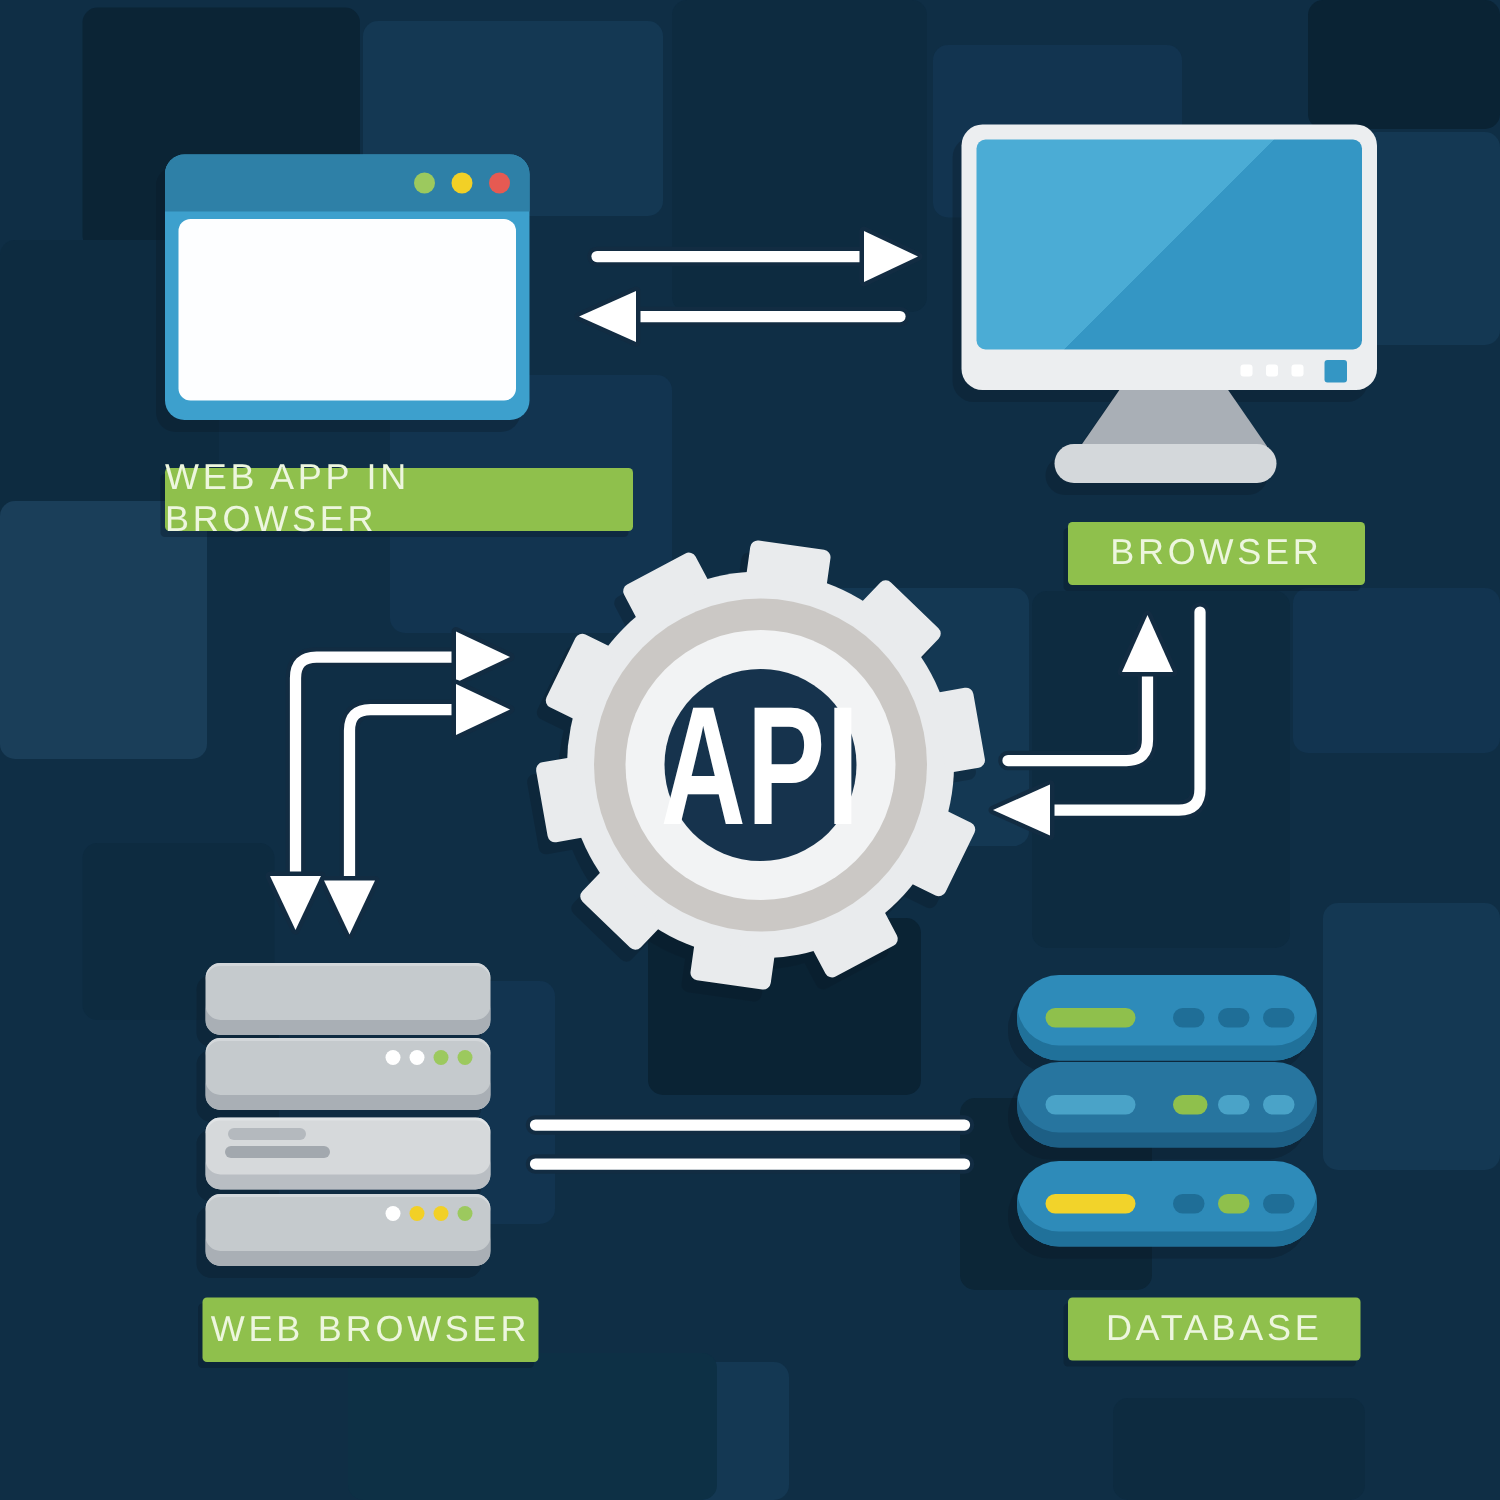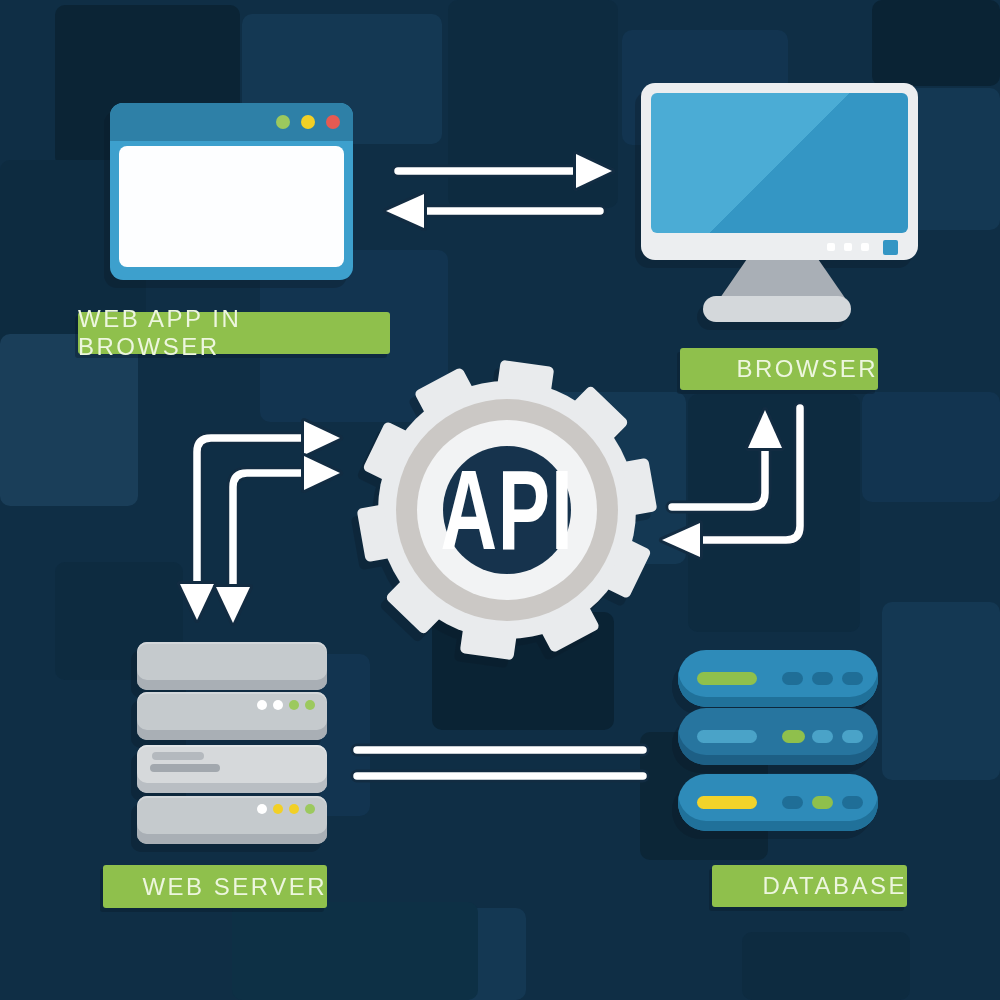--- a/index.html
+++ b/index.html
@@ -5,24 +5,25 @@
   html,body{margin:0;padding:0;}
   #stage{
     position:relative;width:1000px;height:1000px;overflow:hidden;
     background:#0f2e45;
     font-family:"Liberation Sans",sans-serif;
   }
   .tile{position:absolute;border-radius:10px;}
 
   
   .label{
-    position:absolute;display:flex;align-items:center;justify-content:flex-end;
+    position:absolute;display:flex;align-items:center;justify-content:center;
     background:#8fc04c;color:#edf6de;border-radius:3px;
     font-size:24px;letter-spacing:2.5px;font-weight:400;
     box-shadow:-3px 4px 0 rgba(9,24,38,.35);
+    margin-left:32px;
   }
 
   
   .browser{position:absolute;left:110px;top:103px;width:243px;height:177px;
     background:#3da0cd;border-radius:13px;
     filter:drop-shadow(-6px 8px 0 rgba(9,24,38,.30));}
   .browser-titlebar{position:absolute;left:0;top:0;right:0;height:38px;
     background:#2e80a7;border-radius:13px 13px 0 0;}
   .browser-content{position:absolute;left:9px;right:9px;top:43px;bottom:13px;
     background:#fdfeff;border-radius:8px;}
@@ -232,19 +233,19 @@
     </g>
   </svg>
 
   <div class="label" style="left:78px;top:312px;width:312px;height:42px">
     <span>WEB APP IN BROWSER</span>
   </div>
   <div class="label" style="left:680px;top:348px;width:198px;height:42px">
     <span>BROWSER</span>
   </div>
   <div class="label" style="left:103px;top:865px;width:224px;height:43px">
-    <span>WEB SERVER</span>
-  </div>
-  <div class="label" style="left:712px;top:865px;width:195px;height:42px">
+    <span>WEB BROWSER</span>
+  </div>
+  <div class="label" style="left:680px;top:865px;width:195px;height:42px">
     <span>DATABASE</span>
   </div>
 
 </div>
 
 </body></html>

